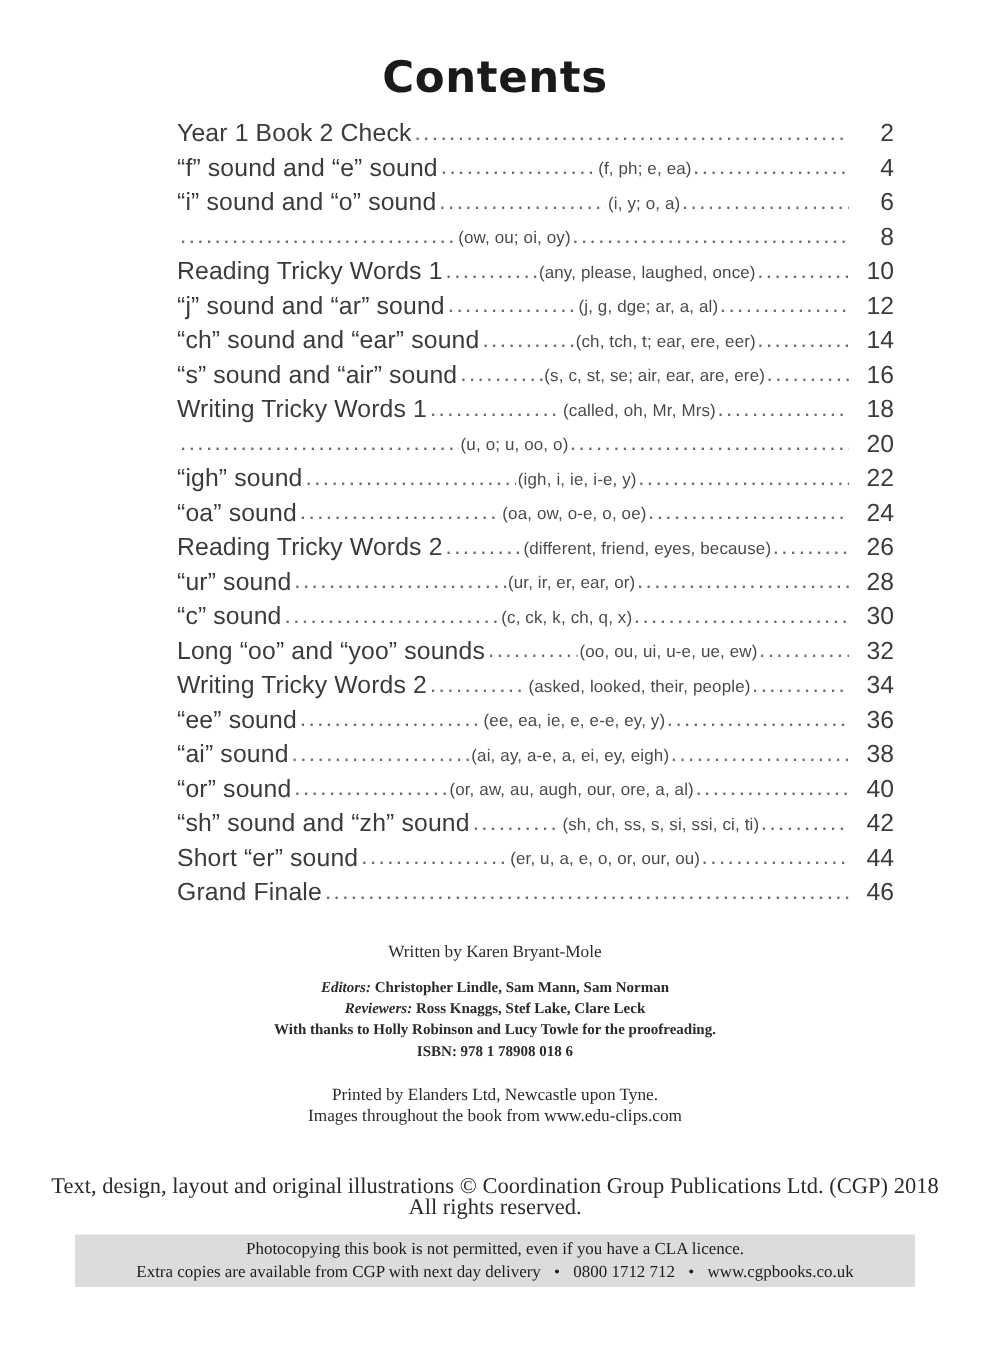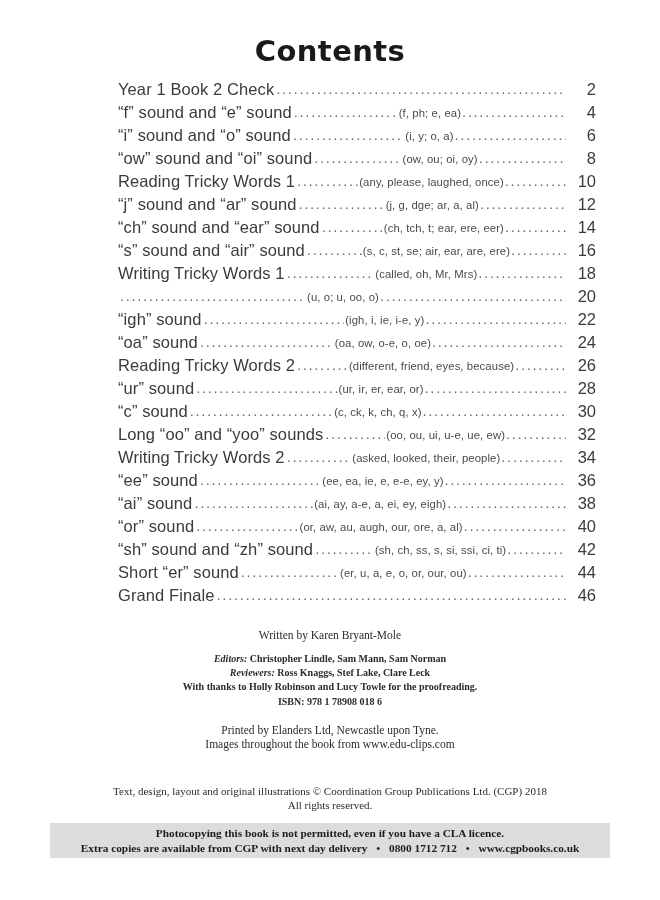--- a/index.html
+++ b/index.html
@@ -118,37 +118,37 @@
     line-height: 14.2px;
     font-weight: bold;
   }
   .credits-block-2 {
     top: 723px;
     font-size: 11.5px;
     line-height: 14.2px;
   }
   .credits-block-3 {
     top: 784px;
-    font-size: 11px;
+    font-size: 15px;
     line-height: 14.2px;
   }
   .credits em {
     font-style: italic;
   }
 
   
   .footer-banner {
     position: absolute;
     left: 50px;
     top: 823px;
     width: 560px;
     height: 35px;
     background: #dcdcdc;
     font-family: "Liberation Serif", serif;
-    font-weight: bold;
+    font-weight: normal;
     font-size: 11.3px;
     line-height: 15px;
     color: #1c1c1c;
     text-align: center;
     display: flex;
     flex-direction: column;
     justify-content: center;
   }
   .footer-line-2 .sep {
     padding: 0 6px;
@@ -175,21 +175,20 @@
         <span class="toc-page">4</span>
       </div>
       <div class="toc-row">
         <span class="toc-title">“i” sound and “o” sound</span>
         <span class="dots-a">..........................................................................................</span>
         <span class="toc-hint">(i, y; o, a)</span>
         <span class="dots-b">..........................................................................................</span>
         <span class="toc-page">6</span>
       </div>
       <div class="toc-row">
-        <span class="toc-title">“ow” sound and “oi” sound</span>
         <span class="dots-a">..........................................................................................</span>
         <span class="toc-hint">(ow, ou; oi, oy)</span>
         <span class="dots-b">..........................................................................................</span>
         <span class="toc-page">8</span>
       </div>
       <div class="toc-row">
         <span class="toc-title">Reading Tricky Words 1</span>
         <span class="dots-a">..........................................................................................</span>
         <span class="toc-hint">(any, please, laughed, once)</span>
         <span class="dots-b">..........................................................................................</span>

